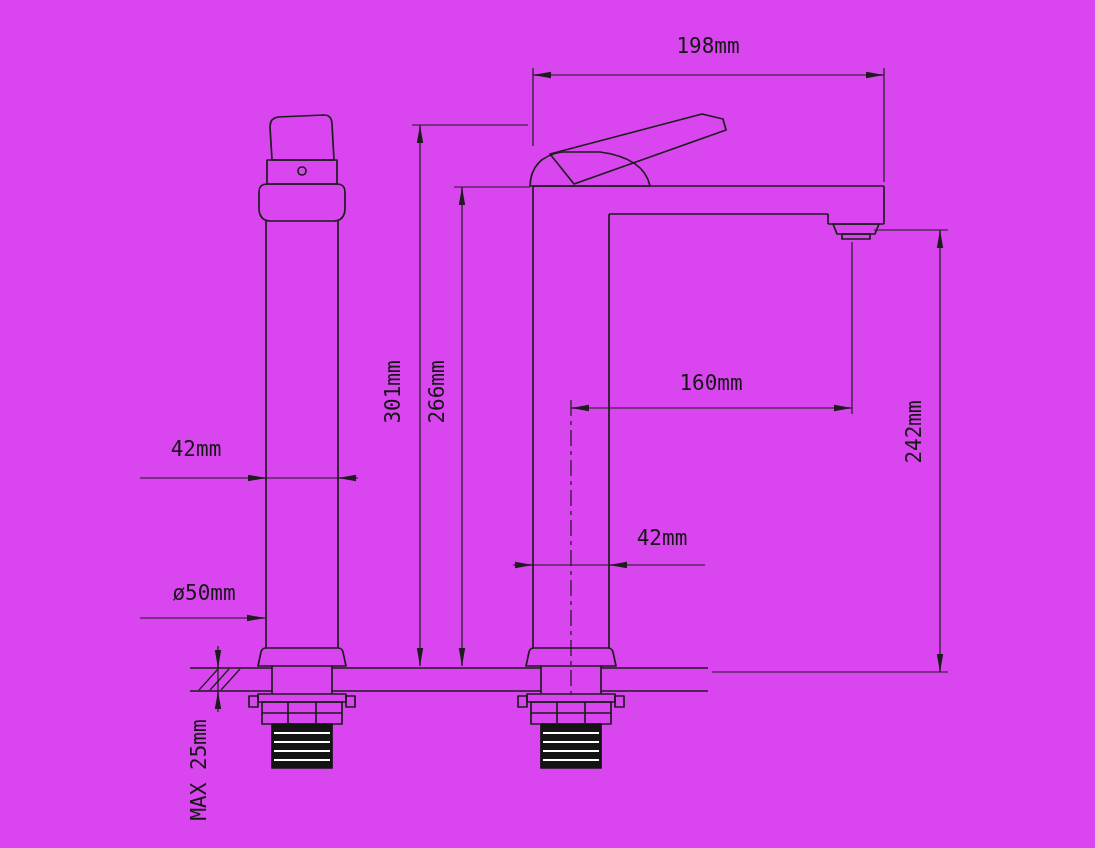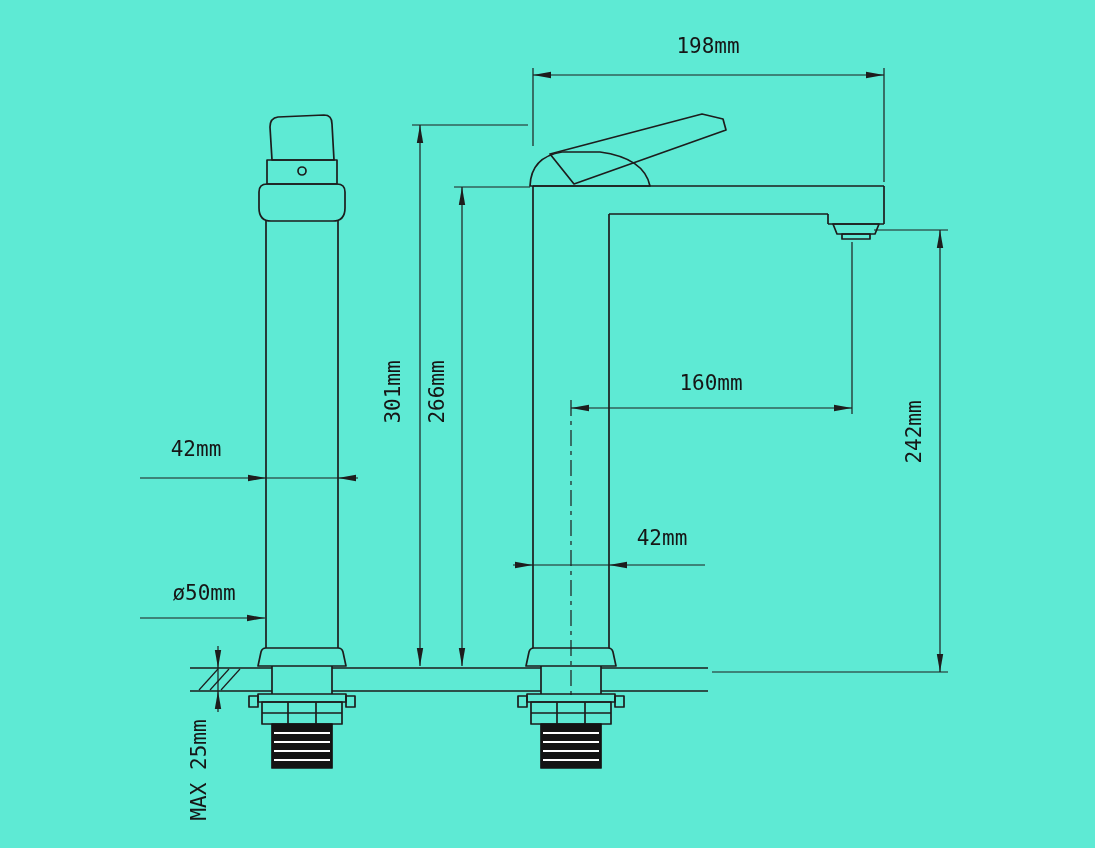--- a/index.html
+++ b/index.html
@@ -1,19 +1,19 @@
 <!DOCTYPE html>
 <html><head>
 <meta charset="utf-8">
 <style>
   html,body{margin:0;padding:0;background:#ffffff;}
   .canvas{
     position:relative;
     width:1095px;height:848px;
-    background:#5eead4;
+    background:#d946ef;
     font-family:"DejaVu Sans Mono","Liberation Mono",monospace;
   }
   svg{display:block;}
   
   .lineart, .lineart path, .lineart rect, .lineart line, .lineart circle, .lineart polygon{
     fill:none;
     stroke:#1d1d1d;
     stroke-width:1.7;
     stroke-linejoin:round;
   }

